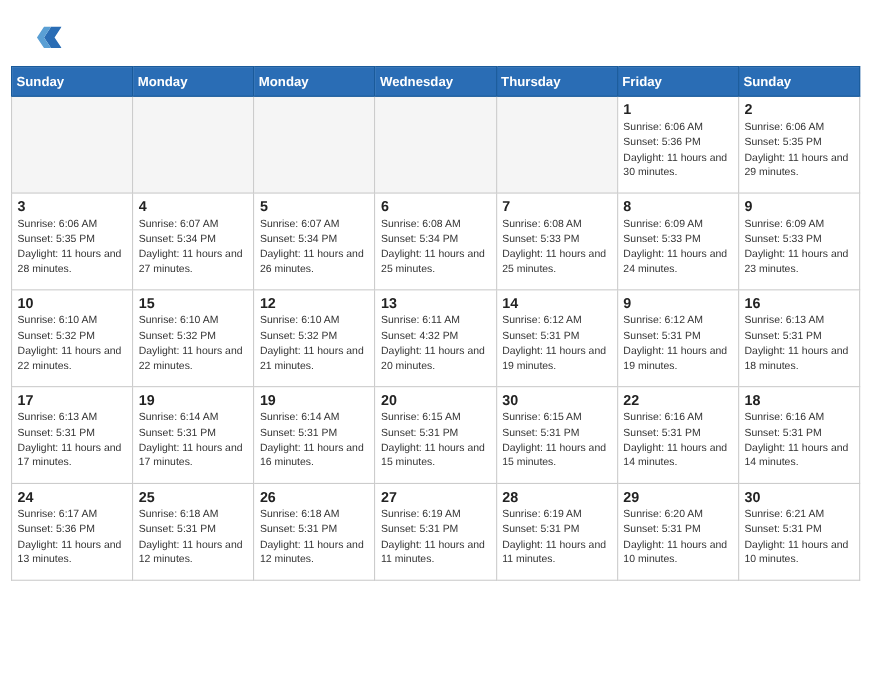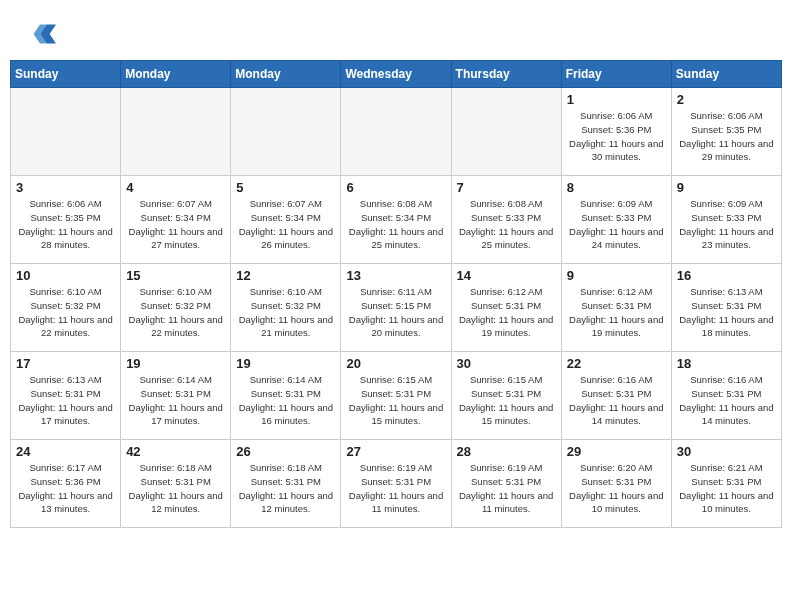--- a/index.html
+++ b/index.html
@@ -84,21 +84,20 @@
       font-size: 13px;
       font-weight: bold;
       color: #222;
       display: block;
       margin-bottom: 2px;
     }
     .day-info {
       font-size: 9.5px;
       color: #333;
       line-height: 1.45;
-      text-align: center;
     }
     .cal-wrapper {
       padding: 0 10px 10px 10px;
     }
   </style>
 </head>
 <body>
 
 <div class="header">
   <div class="logo">
@@ -221,21 +220,21 @@
           <td>
             <span class="day-number">12</span>
             <div class="day-info">Sunrise: 6:10 AM
 Sunset: 5:32 PM
 Daylight: 11 hours
 and 21 minutes.</div>
           </td>
           <td>
             <span class="day-number">13</span>
             <div class="day-info">Sunrise: 6:11 AM
-Sunset: 5:15 PM
+Sunset: 4:32 PM
 Daylight: 11 hours
 and 20 minutes.</div>
           </td>
           <td>
             <span class="day-number">14</span>
             <div class="day-info">Sunrise: 6:12 AM
 Sunset: 5:31 PM
 Daylight: 11 hours
 and 19 minutes.</div>
           </td>
@@ -307,21 +306,21 @@
         </tr>
         <tr>
           <td>
             <span class="day-number">24</span>
             <div class="day-info">Sunrise: 6:17 AM
 Sunset: 5:36 PM
 Daylight: 11 hours
 and 13 minutes.</div>
           </td>
           <td>
-            <span class="day-number">42</span>
+            <span class="day-number">25</span>
             <div class="day-info">Sunrise: 6:18 AM
 Sunset: 5:31 PM
 Daylight: 11 hours
 and 12 minutes.</div>
           </td>
           <td>
             <span class="day-number">26</span>
             <div class="day-info">Sunrise: 6:18 AM
 Sunset: 5:31 PM
 Daylight: 11 hours

